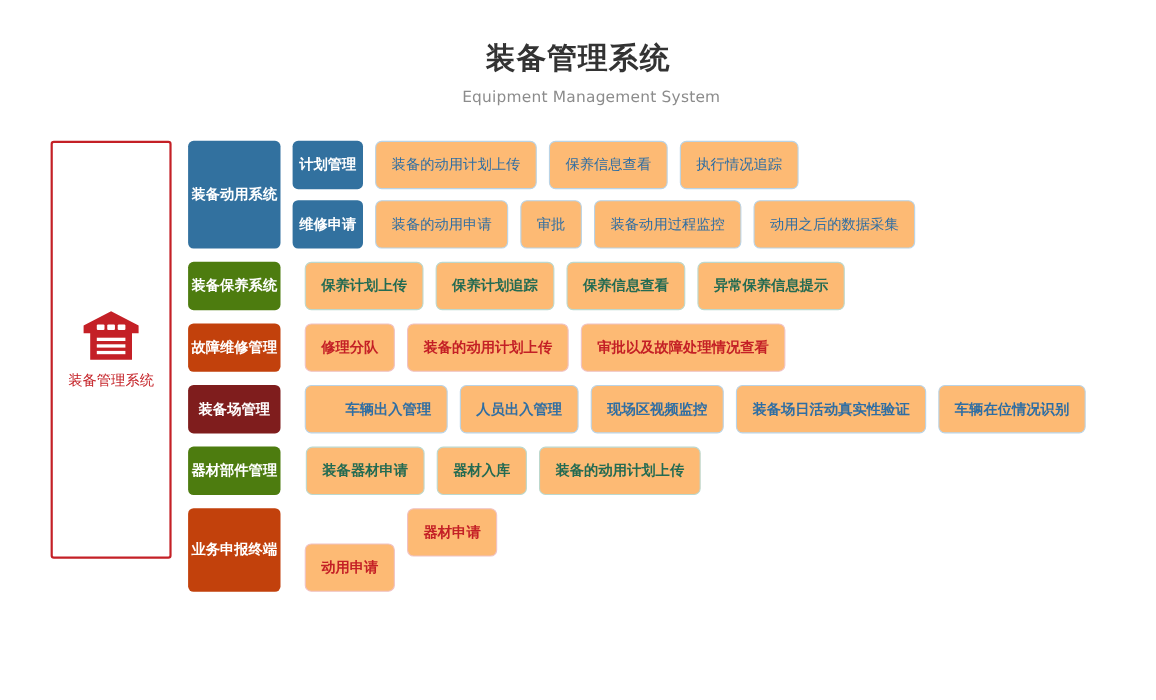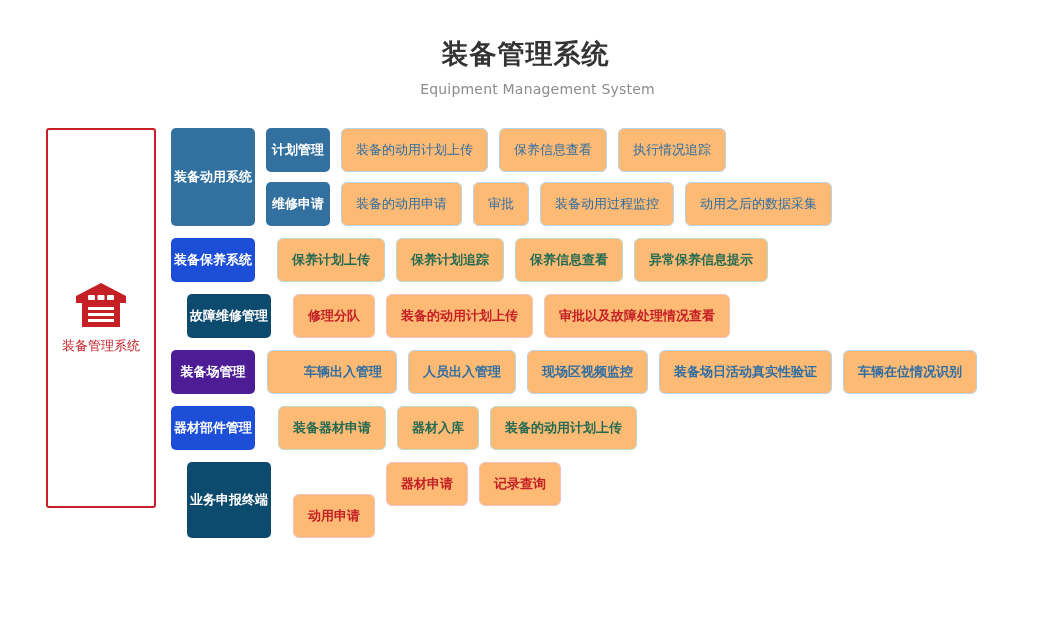--- a/index.html
+++ b/index.html
@@ -93,23 +93,23 @@
     align-items: center;
     justify-content: center;
     color: #ffffff;
     font-size: 13px;
     font-weight: bold;
     flex: 0 0 auto;
     box-sizing: border-box;
     white-space: nowrap;
   }
   .cat.blue-dark { background: #32719f; }
-  .cat.blue      { background: #4c1d95; }
-  .cat.green     { background: #1d4ed8; }
-  .cat.red       { background: #0c4a6e; margin-left: 16px; }
+  .cat.blue      { background: #7f1d1d; }
+  .cat.green     { background: #4d7c0f; }
+  .cat.red       { background: #c2410c; }
 
   
   .subcol {
     display: flex;
     flex-direction: column;
     justify-content: space-between;
     margin-left: 11px;
   }
   .subrow {
     display: flex;
@@ -226,21 +226,21 @@
             <div class="leaf red" style="margin-left: 11px;">修理分队</div>
             <div class="leaf red">装备的动用计划上传</div>
             <div class="leaf red">审批以及故障处理情况查看</div>
           </div>
         </div>
       </div>
       <div class="row">
         <div class="cat blue">装备场管理</div>
         <div class="subcol">
           <div class="subrow">
-            <div class="leaf blue-bold" style="margin-left: 1px; padding-left: 36px;">车辆出入管理</div>
+            <div class="leaf blue-bold" style="margin-left: 11px; padding-left: 36px;">车辆出入管理</div>
             <div class="leaf blue-bold">人员出入管理</div>
             <div class="leaf blue-bold">现场区视频监控</div>
             <div class="leaf blue-bold">装备场日活动真实性验证</div>
             <div class="leaf blue-bold">车辆在位情况识别</div>
           </div>
         </div>
       </div>
       <div class="row">
         <div class="cat green">器材部件管理</div>
         <div class="subcol">
@@ -250,18 +250,17 @@
             <div class="leaf green">装备的动用计划上传</div>
           </div>
         </div>
       </div>
       <div class="row">
         <div class="cat red">业务申报终端</div>
         <div class="subcol">
           <div class="subrow">
             <div class="leaf red" style="margin-left: 11px; margin-top: 32px;">动用申请</div>
             <div class="leaf red">器材申请</div>
-            <div class="leaf red">记录查询</div>
           </div>
         </div>
       </div>
     </div>
 </div>
 
 </body></html>

